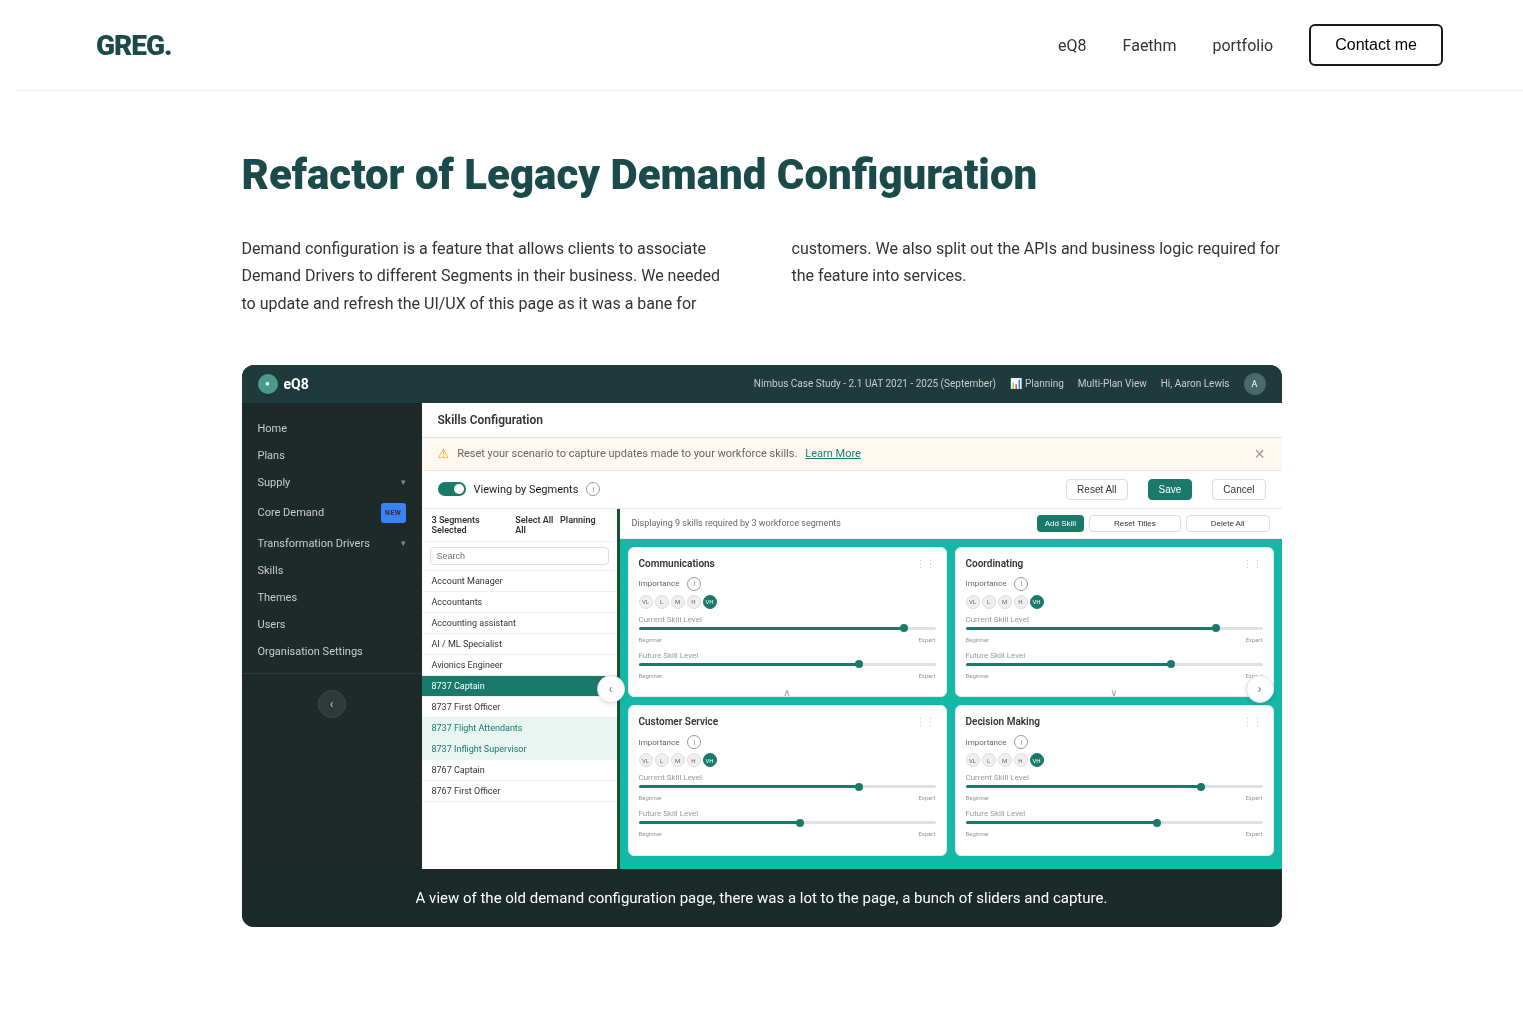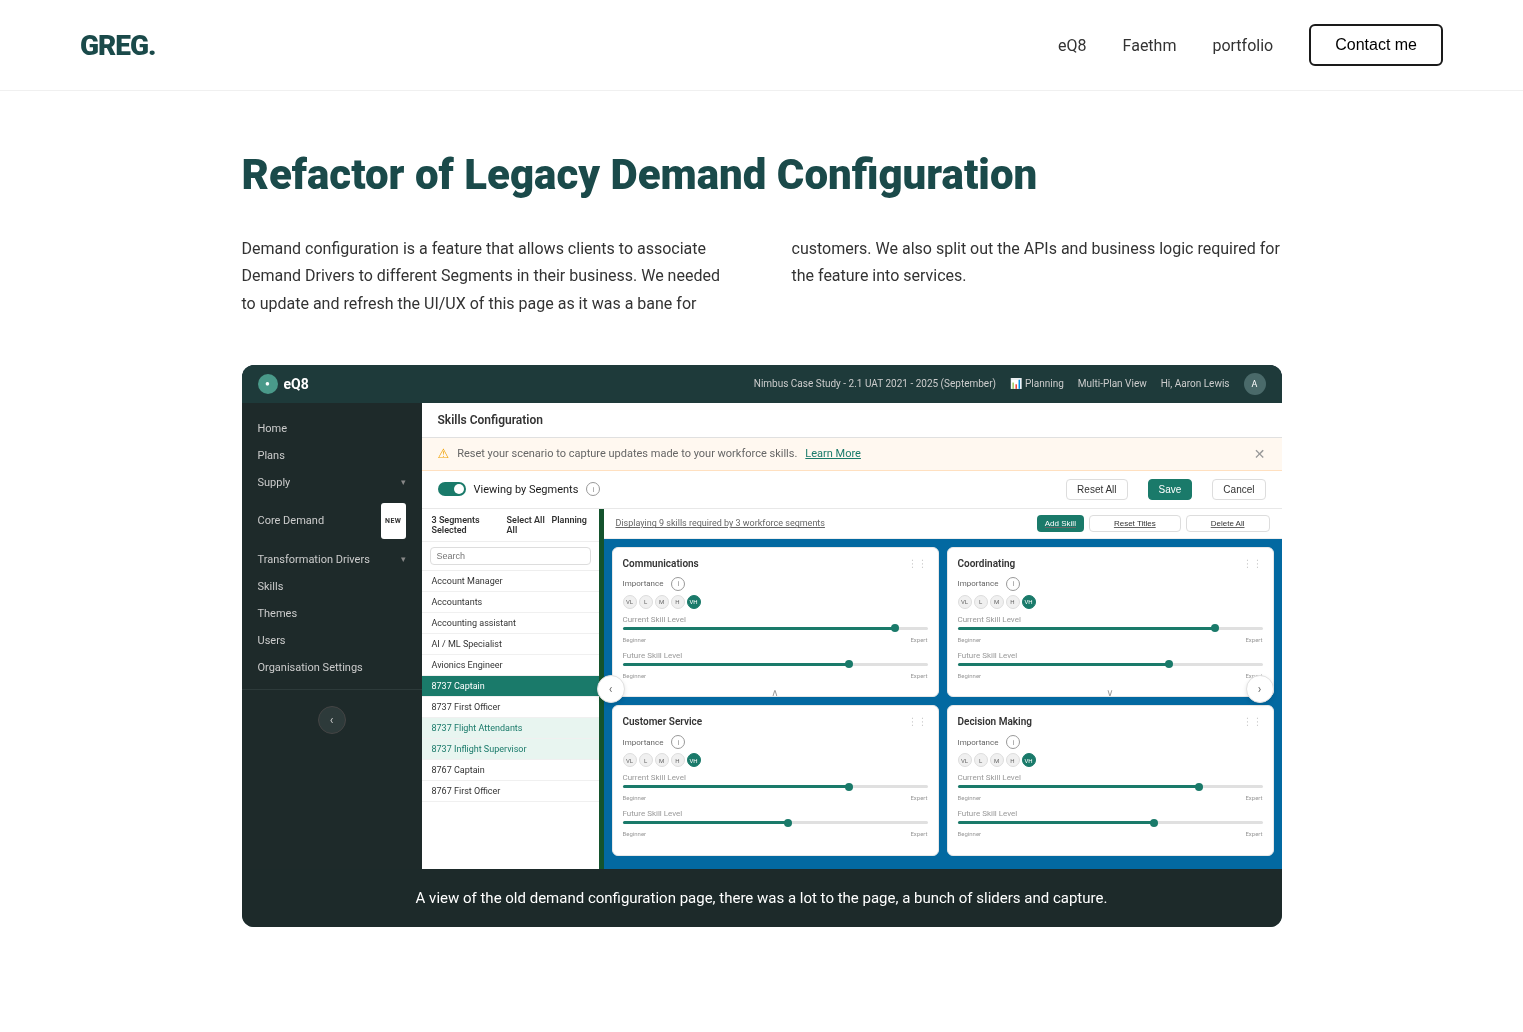--- a/index.html
+++ b/index.html
@@ -9,20 +9,21 @@
       color: #1a1a1a;
     }
 
     
     header {
       display: flex;
       align-items: center;
       justify-content: space-between;
       padding: 24px 80px;
       border-bottom: 1px solid #f0f0f0;
+      margin-left: 16px;
     }
     .logo {
       font-size: 28px;
       font-weight: 900;
       color: #1a4a4a;
       letter-spacing: -1px;
     }
     nav {
       display: flex;
       align-items: center;
@@ -138,24 +139,24 @@
     .sidebar-item {
       padding: 7px 16px;
       font-size: 11px;
       color: #ccc;
       cursor: pointer;
       display: flex;
       align-items: center;
       justify-content: space-between;
     }
     .sidebar-badge {
-      background: #ffffff;
+      background: #3b82f6;
       color: #333;
       font-size: 7px;
-      padding: 14px 4px;
+      padding: 6px 4px;
       border-radius: 3px;
       font-weight: 700;
       letter-spacing: 0.5px;
     }
     .sidebar-chevron { color: #888; font-size: 9px; }
     .sidebar-collapse-btn {
       width: 28px;
       height: 28px;
       background: #2d3a3a;
       border-radius: 50%;
@@ -165,21 +166,21 @@
       color: #ccc;
       font-size: 12px;
       margin: 16px auto 0;
       cursor: pointer;
       border: 1px solid #444;
     }
 
     
     .app-main {
       flex: 1;
-      background: #0369a1;
+      background: #14b8a6;
       overflow: hidden;
     }
 
     
     .skills-header {
       background: white;
       padding: 10px 16px;
       border-bottom: 1px solid #e0e0e0;
       font-size: 12px;
       font-weight: 600;
@@ -262,23 +263,23 @@
 
     
     .segments-area {
       display: flex;
       height: 360px;
       overflow: hidden;
     }
 
     
     .jobs-panel {
-      width: 182px;
-      background: white;
-      border-right: 5px solid #14532d;
+      width: 198px;
+      background: white;
+      border-right: 3px solid #14532d;
       flex-shrink: 0;
       overflow: hidden;
     }
     .jobs-panel-header {
       padding: 6px 10px;
       display: flex;
       align-items: center;
       justify-content: space-between;
       font-size: 9px;
       color: #666;
@@ -324,21 +325,20 @@
     }
     .skills-grid-header {
       padding: 6px 12px;
       font-size: 9px;
       color: #666;
       background: white;
       border-bottom: 1px solid #eee;
       display: flex;
       align-items: center;
       justify-content: space-between;
-      text-decoration: underline;
     }
     .skills-action-btns { display: flex; gap: 5px; }
     .skill-add-btn {
       padding: 3px 8px;
       background: #1a7a6a;
       color: white;
       border-radius: 4px;
       font-size: 8px;
       cursor: pointer;
       border: none;

